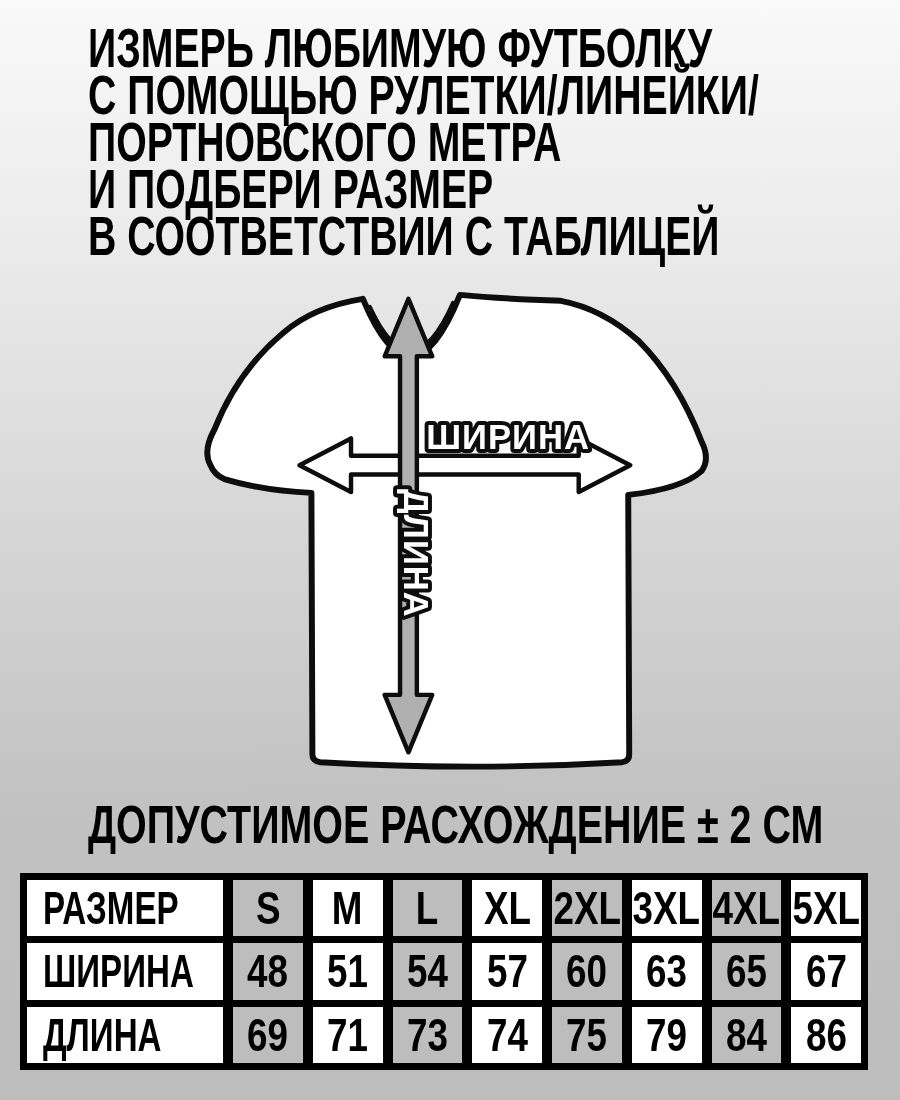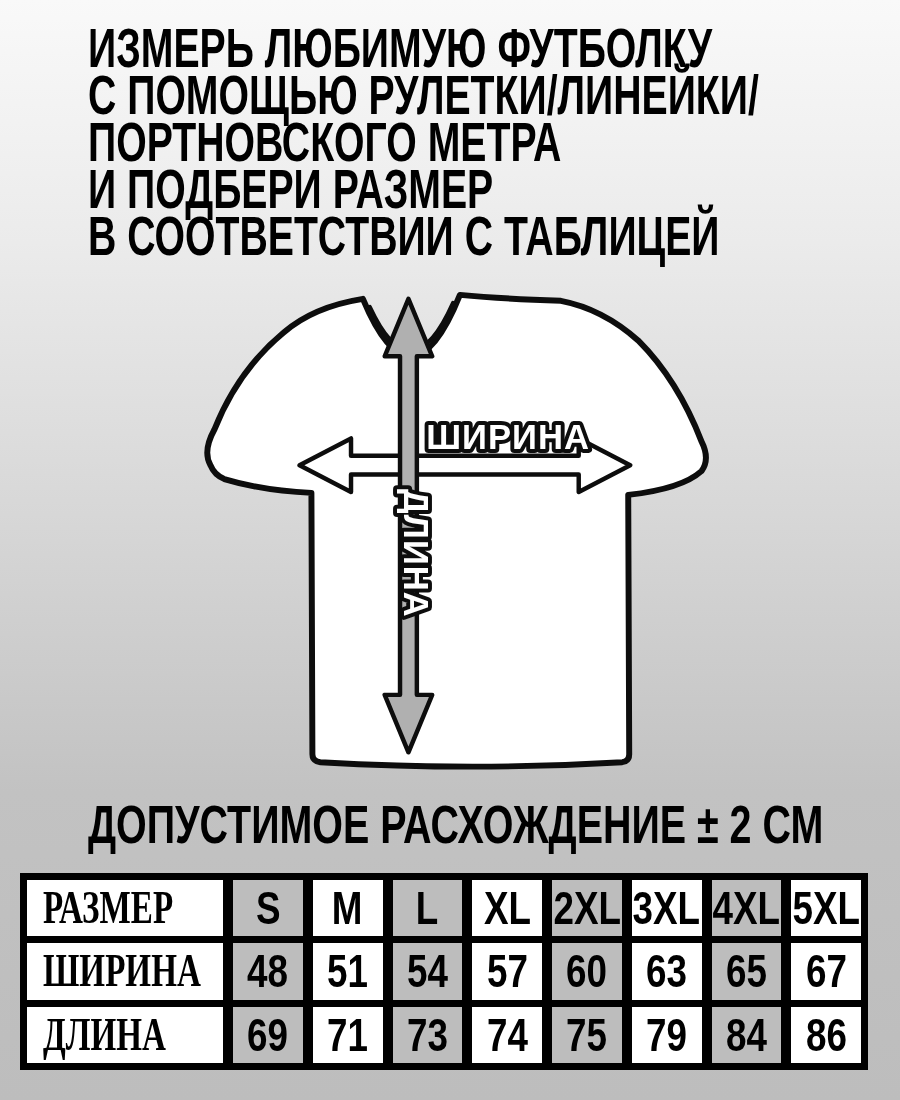--- a/index.html
+++ b/index.html
@@ -37,21 +37,21 @@
     grid-auto-rows:1fr;
     column-gap:10px;row-gap:7px;padding:7px;
   }
   .cell{
     background:#fff;
     display:flex;align-items:center;justify-content:center;
     font-weight:bold;font-size:46px;line-height:1;
     overflow:hidden;
   }
   .cell.gray{background:#bdbdbd;}
-  .cell.rowlabel{justify-content:flex-start;padding-left:16px;font-family:Liberation Serif, serif;}
+  .cell.rowlabel{justify-content:flex-start;padding-left:16px;}
   .cell.rowlabel .cx{transform:scaleX(0.72);}
   .cell .cxc{display:inline-block;transform:scaleX(0.80);transform-origin:center center;}
 </style>
 </head>
 <body>
 
 <div class="page">
 
   <div class="instructions">
     <span class="line"><span class="cx">ИЗМЕРЬ ЛЮБИМУЮ ФУТБОЛКУ</span></span>

